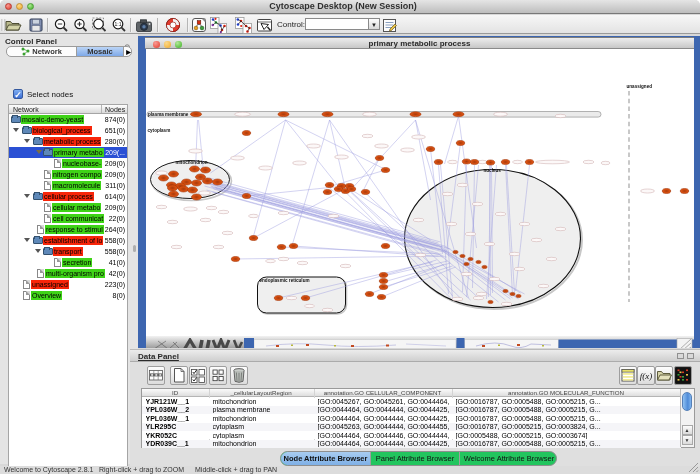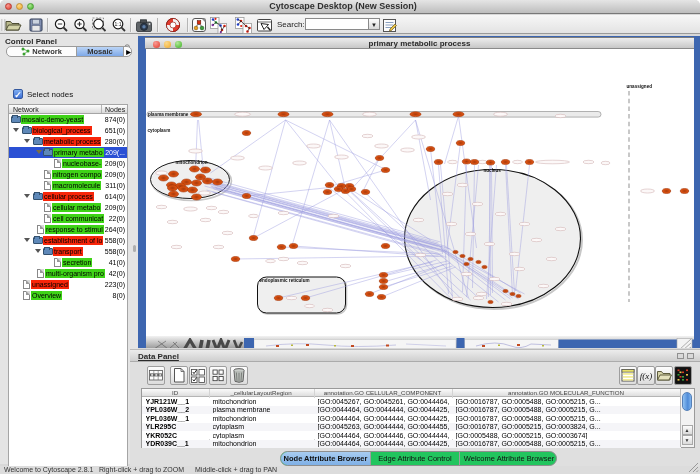--- a/index.html
+++ b/index.html
@@ -190,21 +190,21 @@
       </g>
 
       <g transform="translate(383,2)">
         <rect x="0.5" y="1.5" width="12" height="12" fill="#FDFDFD" stroke="#555" stroke-width="1"></rect>
         <line x1="2.5" y1="4.5" x2="10.5" y2="4.5" stroke="#8AA0C0" stroke-width="1"></line>
         <line x1="2.5" y1="7" x2="10.5" y2="7" stroke="#8AA0C0" stroke-width="1"></line>
         <line x1="2.5" y1="9.5" x2="10.5" y2="9.5" stroke="#8AA0C0" stroke-width="1"></line>
         <path d="M7 11 L12 6 L13.5 7.5 L8.5 12.5 L6.5 13 Z" fill="#E8C34A" stroke="#6B5A1E" stroke-width="0.7"></path>
       </g>
     </svg>
-    <span id="searchlbl">Search:</span>
+    <span id="searchlbl">Control:</span>
     <div id="searchbox"></div>
     <div id="searchdrop">▼</div>
   </div>
   <div id="cpanel">
     <div class="ptitle">Control Panel</div>
     <div id="cp-float"><svg width="8" height="7" viewBox="0 0 8 7">
           <circle cx="3.2" cy="3" r="2.2" fill="none" stroke="#777" stroke-width="0.9"></circle>
           <line x1="4.8" y1="4.5" x2="7" y2="6.5" stroke="#777" stroke-width="1"></line>
         </svg></div>
     <div id="cptabs">
@@ -676,21 +676,21 @@
         </div>
       <div id="dscroll">
         <div id="dthumb"></div>
         <div style="position:absolute;left:1px;top:36px;width:11px;height:10px;background:linear-gradient(#FCFCFC,#DADADA);border:1px solid #A8A8A8;text-align:center;font-size:5px;line-height:9px;color:#333;">▲</div>
         <div style="position:absolute;left:1px;top:46px;width:11px;height:10px;background:linear-gradient(#FCFCFC,#DADADA);border:1px solid #A8A8A8;text-align:center;font-size:5px;line-height:9px;color:#333;">▼</div>
       </div>
     </div>
   </div>
   <div id="tabs">
     <div class="tseg" style="left:0;width:89px;background:linear-gradient(#A8CCF0,#7FB0E6);font-weight:bold;">Node Attribute Browser</div>
-    <div class="tseg" style="left:89px;width:89px;border-left:1px solid #9F9F9F;">Edge Attribute Control</div>
+    <div class="tseg" style="left:89px;width:89px;border-left:1px solid #9F9F9F;">Panel Attribute Browser</div>
     <div class="tseg" style="left:178px;width:99px;border-left:1px solid #9F9F9F;">Welcome Attribute Browser</div>
   </div>
   <div id="status">
     <span style="left:4px;">Welcome to Cytoscape 2.8.1</span>
     <span style="left:99px;">Right-click + drag to ZOOM</span>
     <span style="left:195px;">Middle-click + drag to PAN</span>
     <svg style="position:absolute;right:1px;top:-4px;" width="11" height="11" viewBox="0 0 11 11">
         <path d="M10 1L1 10M10 5L5 10M10 8.5L8.5 10" stroke="#999" stroke-width="1" fill="none"></path>
       </svg>
   </div>

